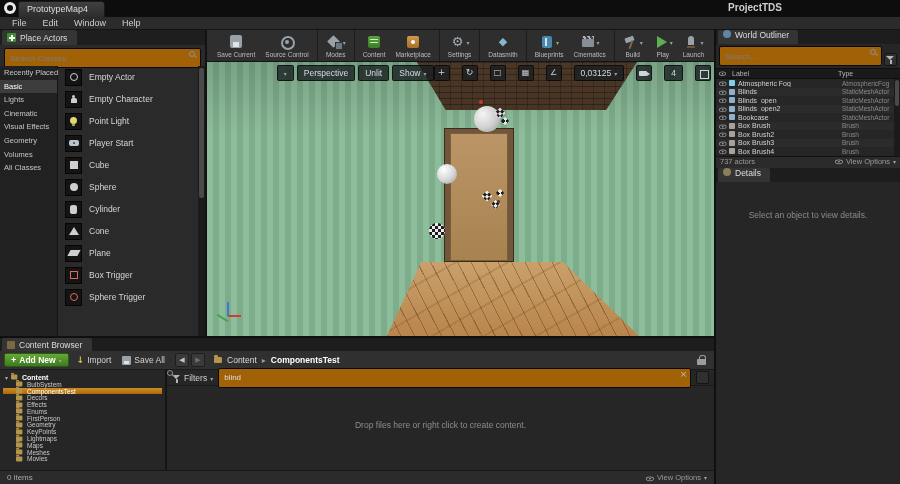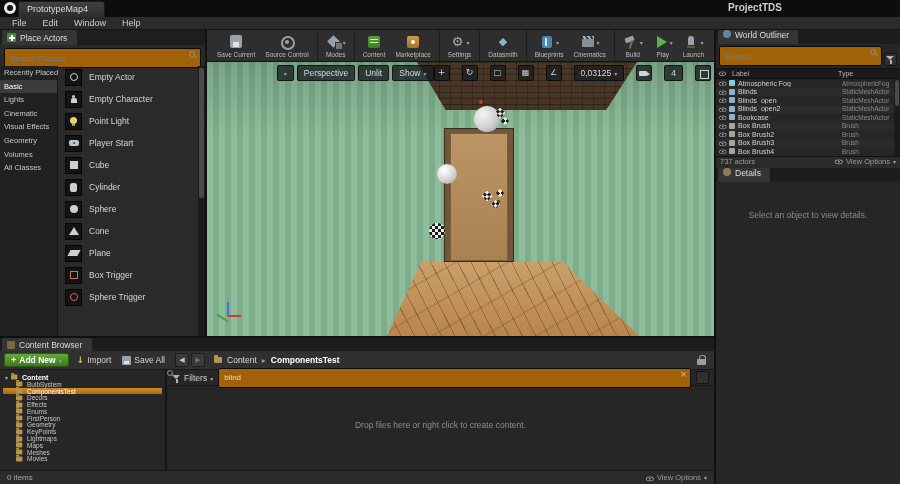--- a/index.html
+++ b/index.html
@@ -281,29 +281,29 @@
             <span class="pa-label">Player Start</span>
           </div>
         <div class="pa-item">
             <span class="pa-ico">
               <span class="s-square"></span>
             </span>
             <span class="pa-label">Cube</span>
           </div>
         <div class="pa-item">
             <span class="pa-ico">
+              <span class="s-circle"></span>
+            </span>
+            <span class="pa-label">Sphere</span>
+          </div>
+        <div class="pa-item">
+            <span class="pa-ico">
               <span class="s-cyl"></span>
             </span>
             <span class="pa-label">Cylinder</span>
-          </div>
-        <div class="pa-item">
-            <span class="pa-ico">
-              <span class="s-circle"></span>
-            </span>
-            <span class="pa-label">Sphere</span>
           </div>
         <div class="pa-item">
             <span class="pa-ico">
               <span class="s-tri"></span>
             </span>
             <span class="pa-label">Cone</span>
           </div>
         <div class="pa-item">
             <span class="pa-ico">
               <span class="s-plane"></span>

